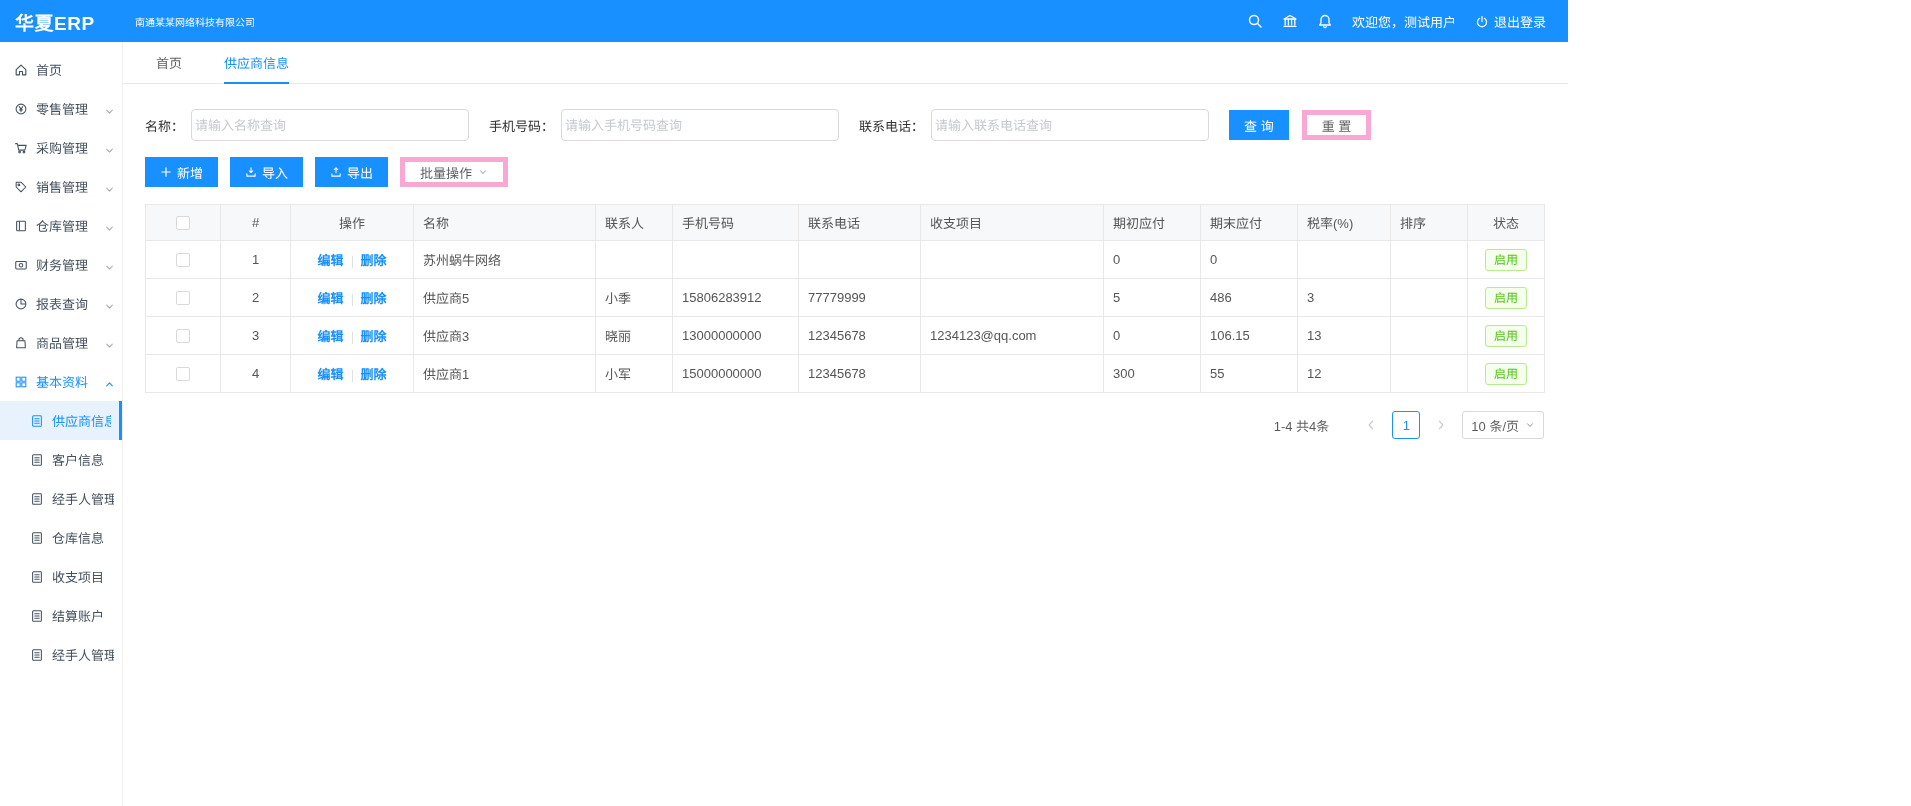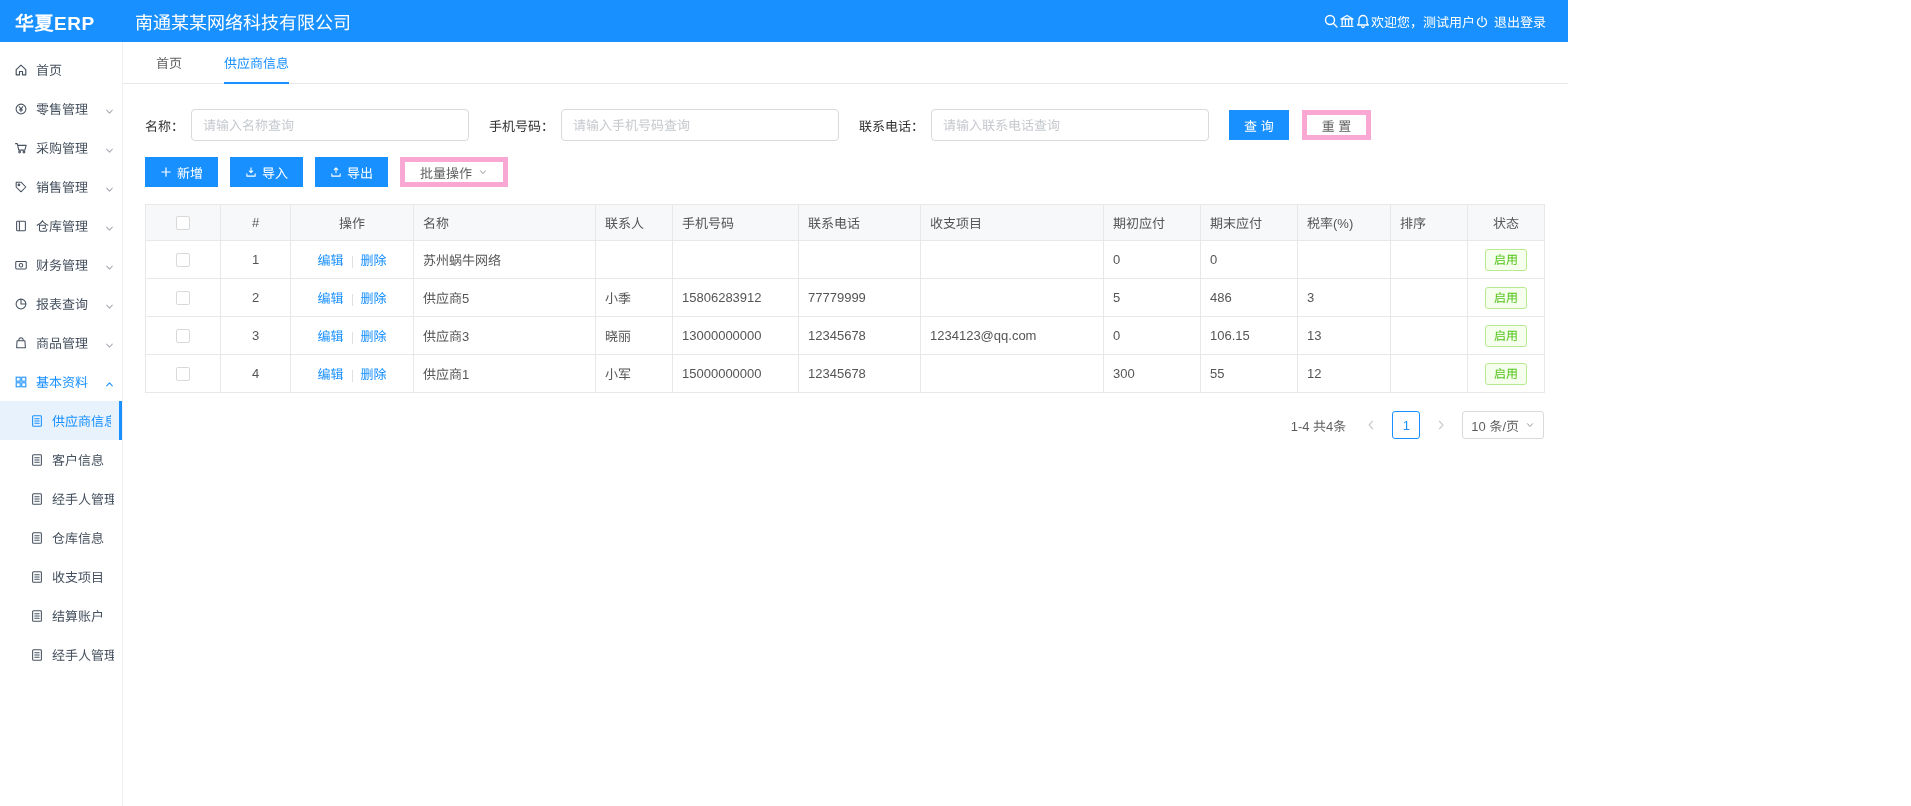--- a/index.html
+++ b/index.html
@@ -8,22 +8,22 @@
   body {
     background:#ffffff;
     font-family:"Liberation Sans","DejaVu Sans",sans-serif;
     font-size:13px; color:#555; overflow:hidden;
   }
   .app { width:1568px; height:806px; background:#6d28d9; }
 
   
   .topbar { height:42px; background:var(--accent); display:flex; align-items:center; color:#fff; }
   .logo { width:123px; padding-left:15px; font-size:19px; font-weight:bold; letter-spacing:.5px; white-space:nowrap; }
-  .company { margin-left:12px; font-size:18px; white-space:nowrap; }
-  .topbar-right { margin-left:auto; display:flex; align-items:center; padding-right:22px; }
+  .company { margin-left:12px; font-size:10px; white-space:nowrap; }
+  .topbar-right { margin-left:auto; display:flex; align-items:center; gap:19px; padding-right:22px; }
   .tb-icon { display:inline-flex; width:16px; height:16px; cursor:pointer; color:#fff; }
   .tb-icon svg { width:16px; height:16px; }
   .welcome { font-size:13px; white-space:nowrap; }
   .logout { display:inline-flex; align-items:center; gap:5px; cursor:pointer; font-size:13px; white-space:nowrap; }
 
   
   .layout { display:flex; height:764px; }
   .sidebar { width:123px; background:#fff; border-right:1px solid #f0f0f0; padding-top:8px; overflow:hidden; flex:none; }
   .menu-item { height:39px; display:flex; align-items:center; padding:0 8px 0 14px; color:#45505e; cursor:pointer; white-space:nowrap; }
   .mi-icon { width:14px; height:14px; display:inline-flex; flex:none; }
@@ -41,21 +41,21 @@
   
   .tabbar { height:42px; border-bottom:1px solid #e8e8e8; display:flex; align-items:stretch; padding-left:33px; gap:42px; background:#fff; flex:none; }
   .tab { display:flex; align-items:center; font-size:13px; color:rgba(0,0,0,.65); cursor:pointer; border-bottom:2px solid transparent; margin-bottom:-1px; }
   .tab.active { color:var(--accent); border-bottom-color:var(--accent); }
 
   
   .content { padding:25px 24px 0 22px; }
   .search-row { display:flex; align-items:center; }
   .field { display:flex; align-items:center; margin-right:20px; }
   .f-label { font-size:13px; color:#333; margin-right:7px; white-space:nowrap; }
-  .f-input { width:278px; height:32px; border:1px solid #d9d9d9; border-radius:4px; padding:0 11px; font-size:13px; color:#555; outline:none; font-family:inherit; background:#fff; }
+  .f-input { width:278px; height:32px; border:1px solid #d9d9d9; border-radius:4px; padding:0 3px; font-size:13px; color:#555; outline:none; font-family:inherit; background:#fff; }
   .f-input::placeholder { color:#c6c9ce; }
 
   .btn { height:30px; border:none; border-radius:0; font-size:13px; cursor:pointer; display:inline-flex; align-items:center; justify-content:center; font-family:inherit; white-space:nowrap; }
   .btn-primary { background:var(--accent); color:#fff; padding:0 15px; }
   .btn-default { background:#fff; border:5px solid #f9a8d4; color:rgba(0,0,0,.65); padding:0 15px; }
   .search-row .btn-reset { margin-left:13px; }
 
   .toolbar-row { margin-top:16px; display:flex; align-items:center; gap:12px; }
   .b-icon { width:12px; height:12px; display:inline-flex; margin-right:5px; }
   .b-icon svg { width:12px; height:12px; }
@@ -64,27 +64,27 @@
 
   
   .data-table { margin-top:17px; width:100%; border-collapse:collapse; table-layout:fixed; background:#fff; }
   .data-table th, .data-table td {
     border:1px solid #e8e8e8; font-size:13px; color:#555; padding:0 9px;
     height:38px; text-align:left; font-weight:normal; overflow:hidden; white-space:nowrap;
   }
   .data-table th { background:#f7f8fa; height:36px; }
   .data-table th.center, .data-table td.center { text-align:center; }
   .checkbox { display:inline-block; width:14px; height:14px; border:1px solid #d9d9d9; border-radius:2px; background:#fff; vertical-align:middle; cursor:pointer; }
-  .ops a { color:var(--accent); text-decoration:none; cursor:pointer; }
+  .ops a { color:var(--accent); text-decoration:none; cursor:pointer;font-weight:bold; }
   .ops .divider { display:inline-block; width:1px; height:12px; background:#e0e0e0; margin:0 8px; vertical-align:middle; }
   .badge { display:inline-block; padding:0 8px; font-size:12px; color:#52c41a; background:#f6ffed; border:1px solid #b7eb8f; border-radius:3px; line-height:20px; }
 
   
   .pagination { margin-top:18px; display:flex; align-items:center; justify-content:flex-end; gap:8px; color:rgba(0,0,0,.65); font-size:13px; }
-  .pg-total { margin-right:4px; }
+  .pg-total { margin-right:21px; }
   .pg-arrow { width:26px; height:28px; display:inline-flex; align-items:center; justify-content:center; color:#ccc; cursor:pointer; }
   .pg-arrow svg { width:12px; height:12px; }
   .pg-page { width:28px; height:28px; border:1px solid var(--accent); border-radius:3px; color:var(--accent); display:inline-flex; align-items:center; justify-content:center; background:#fff; cursor:pointer; }
   .pg-size { height:28px; border:1px solid #d9d9d9; border-radius:3px; background:#fff; display:inline-flex; align-items:center; padding:0 8px; gap:6px; cursor:pointer; color:rgba(0,0,0,.65); }
 </style>
 </head>
 <body>
 
 <div class="app">
 

